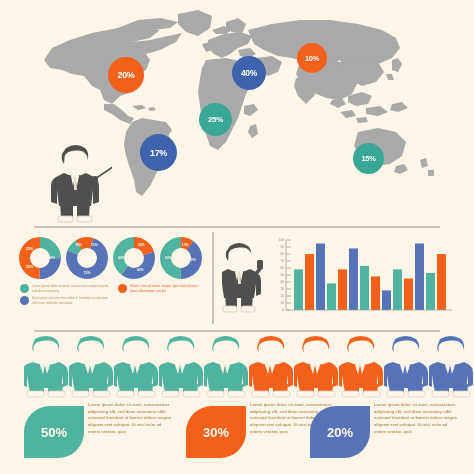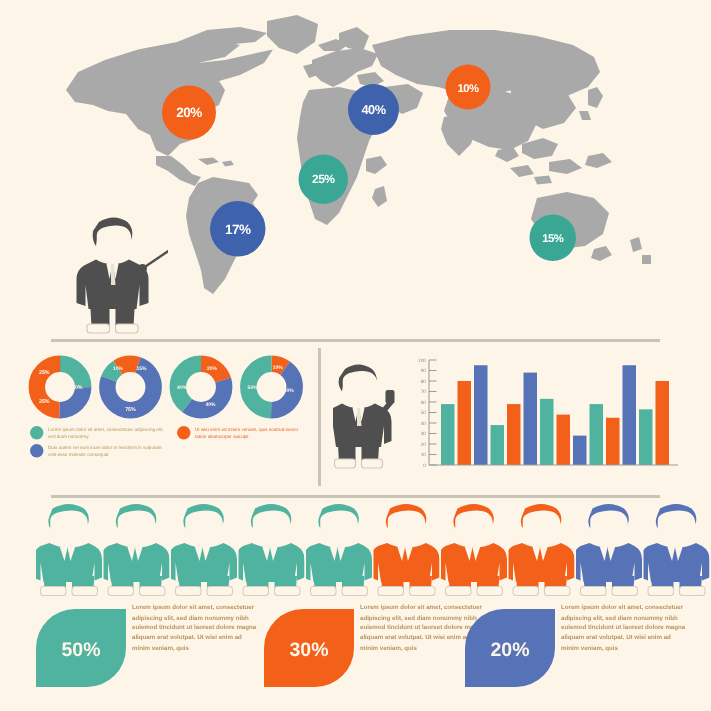--- a/index.html
+++ b/index.html
@@ -418,21 +418,21 @@
 
   <div class="stats-section">
 
     <div class="stat" style="left:24px;">
       <div class="stat-badge" style="background:#4fb3a0;">
         <span>50%</span>
       </div>
       <div class="stat-text">Lorem ipsum dolor sit amet, consectetuer adipiscing elit, sed diam nonummy nibh euismod tincidunt ut laoreet dolore magna aliquam erat volutpat. Ut wisi enim ad minim veniam, quis</div>
     </div>
 
-    <div class="stat" style="left:176px;">
+    <div class="stat" style="left:186px;">
       <div class="stat-badge" style="background:#f2601a;">
         <span>30%</span>
       </div>
       <div class="stat-text">Lorem ipsum dolor sit amet, consectetuer adipiscing elit, sed diam nonummy nibh euismod tincidunt ut laoreet dolore magna aliquam erat volutpat. Ut wisi enim ad minim veniam, quis</div>
     </div>
 
     <div class="stat" style="left:310px;">
       <div class="stat-badge" style="background:#5673b8;">
         <span>20%</span>
       </div>

